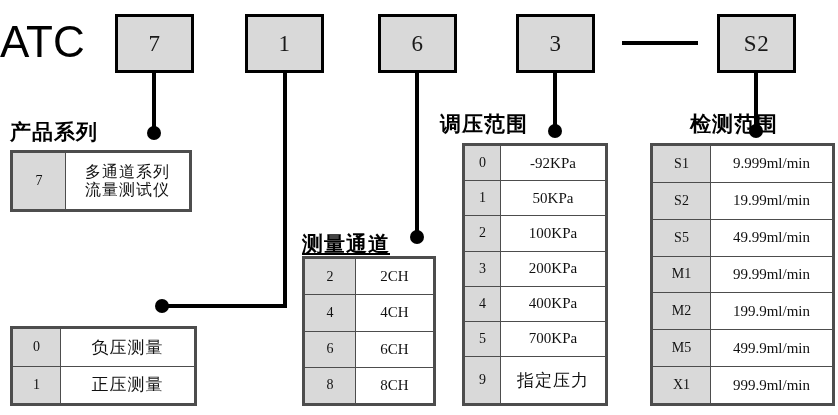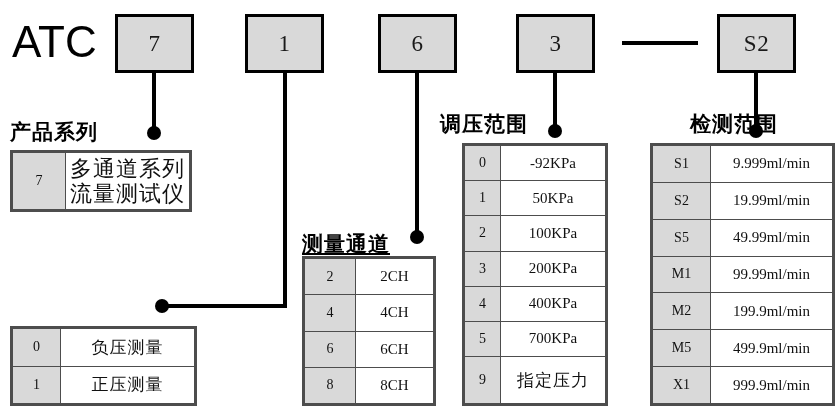--- a/index.html
+++ b/index.html
@@ -77,31 +77,31 @@
   .tbl td.val{
     background:#ffffff;
     font-family:"Liberation Serif", serif;
     font-size:15px;
   }
   .tbl td.val.cjk{
     font-size:17px;
     letter-spacing:1px;
   }
   .tbl td.val.two-line{
-    font-size:22px;
+    font-size:16px;
     line-height:1.15;
     letter-spacing:1px;
   }
 </style>
 </head>
 <body>
 
 <div class="canvas">
 
-  <div class="brand" style="left:12px;top:20px;">ATC</div>
+  <div class="brand" style="left:0;top:20px;">ATC</div>
 
   <div class="codebox" style="left:115px;top:14px;width:79px;height:59px;">
     <span>7</span>
   </div>
 
   <div class="codebox" style="left:245px;top:14px;width:79px;height:59px;">
     <span>1</span>
   </div>
 
   <div class="codebox" style="left:378px;top:14px;width:79px;height:59px;">

